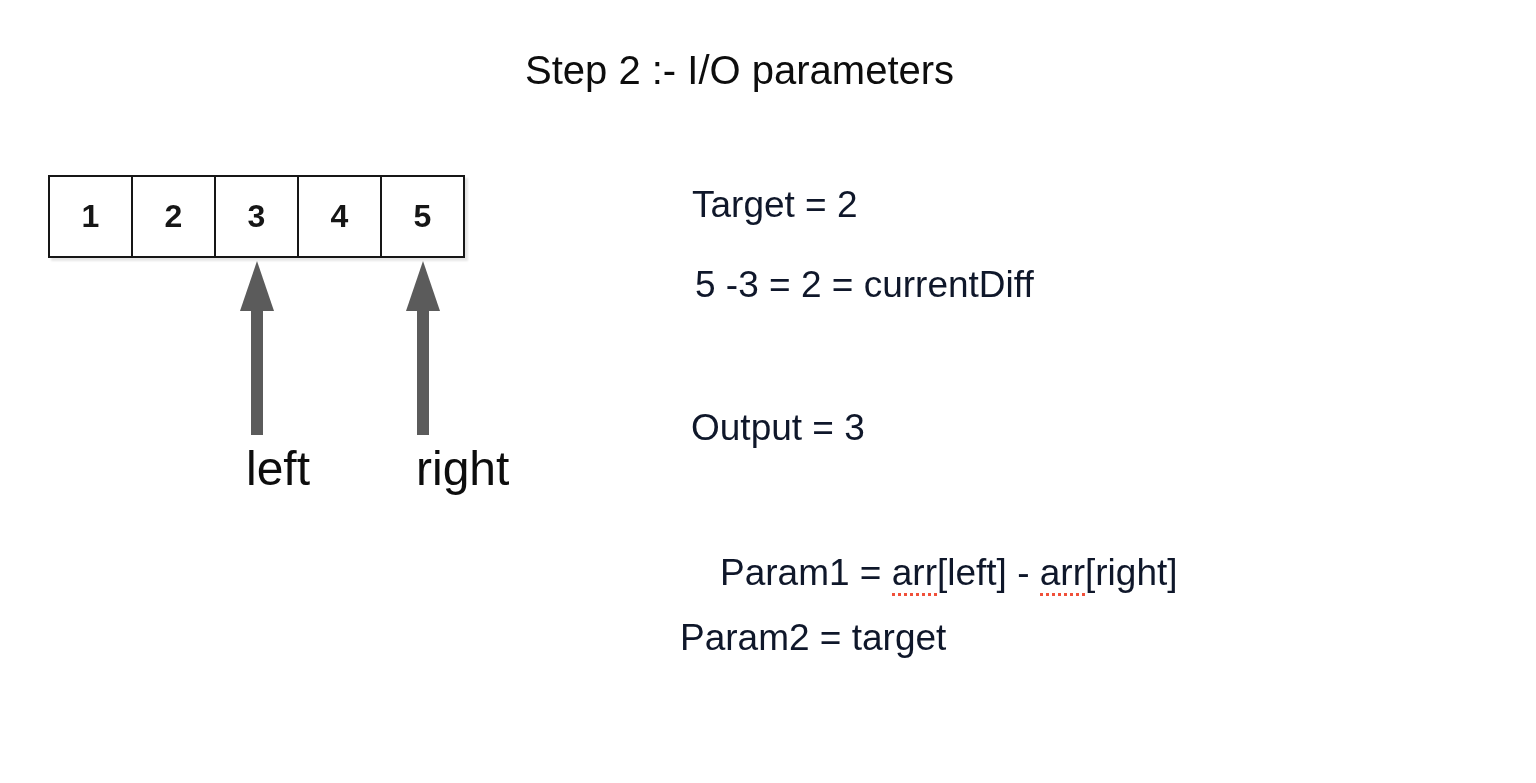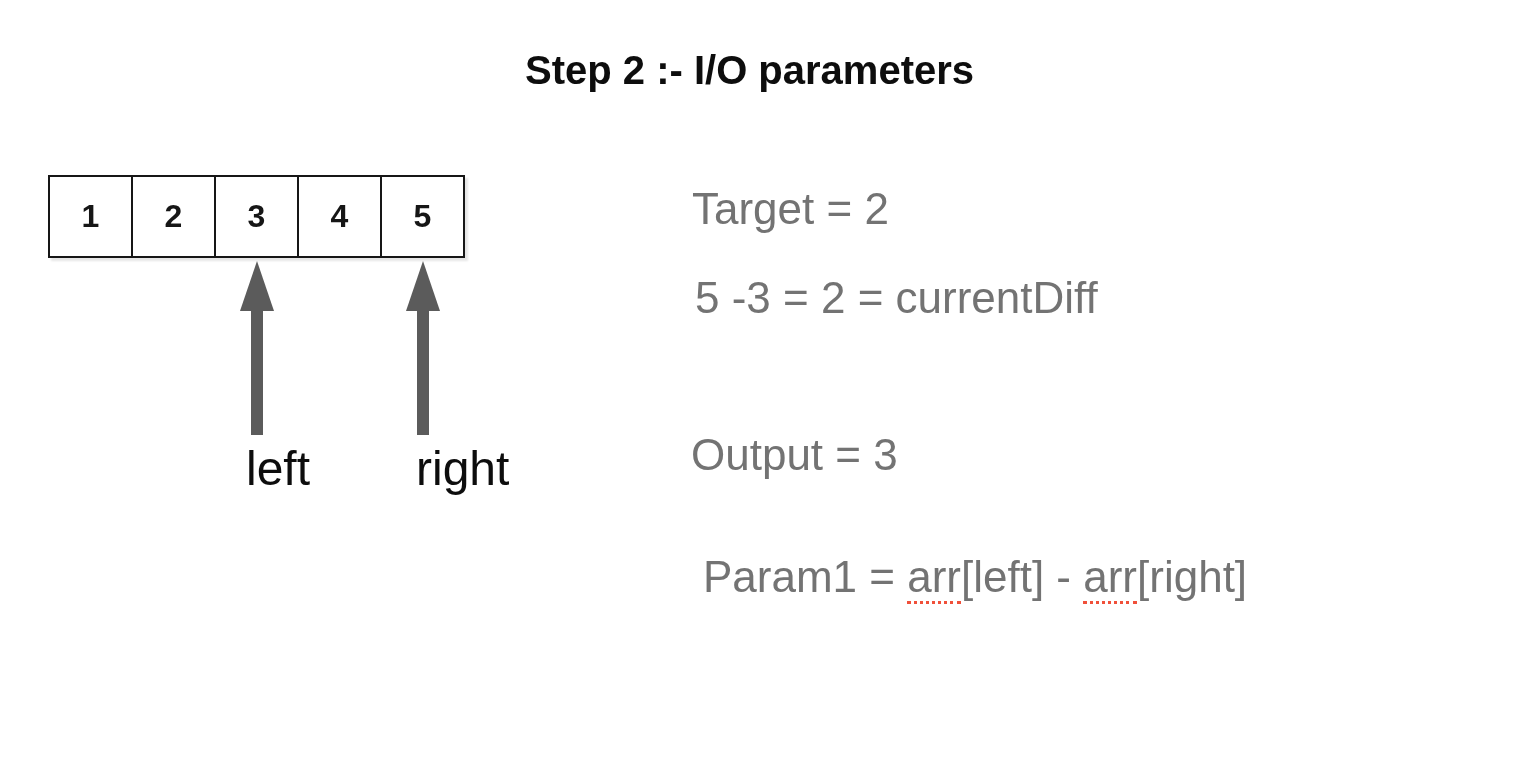--- a/index.html
+++ b/index.html
@@ -15,21 +15,21 @@
     background: #ffffff;
     overflow: hidden;
     color: #0d0d0d;
   }
   .title {
     position: absolute;
     left: 525px;
     top: 46px;
     margin: 0;
     font-size: 40px;
-    font-weight: 700;
+    font-weight: 400;
     line-height: 1.2;
     color: #0d0d0d;
     white-space: nowrap;
   }
   .array {
     position: absolute;
     left: 48px;
     top: 175px;
     display: flex;
     box-shadow: 3px 3px 2px rgba(0,0,0,0.10);
@@ -59,30 +59,30 @@
     top: 440px;
     font-size: 48px;
     line-height: 1.2;
     color: #0d0d0d;
     white-space: nowrap;
   }
   .label-left  { left: 246px; }
   .label-right { left: 416px; }
   .line {
     position: absolute;
-    font-size: 44px;
+    font-size: 37px;
     line-height: 1.2;
-    color: #737373;
+    color: #0f172a;
     white-space: nowrap;
   }
   .l1 { left: 692px; top: 183px; }
-  .l2 { left: 695px; top: 272px; }
+  .l2 { left: 695px; top: 263px; }
   .l3 { left: 689px; top: 338px; }
-  .l4 { left: 691px; top: 429px; }
-  .l5 { left: 703px; top: 551px; }
+  .l4 { left: 691px; top: 406px; }
+  .l5 { left: 720px; top: 551px; }
   .l6 { left: 680px; top: 616px; }
   .l7 { left: 680px; top: 683px; }
   .misspelled {
     border-bottom: 3px dotted #f0503a;
     padding-bottom: 0px;
   }
 </style>
 </head>
 <body>
 
@@ -110,14 +110,15 @@
 
   <div class="pointer-label label-left">left</div>
   <div class="pointer-label label-right">right</div>
 
   <div class="line l1">Target = 2</div>
   <div class="line l2">5 -3 = 2 = currentDiff</div>
   <div class="line l4">Output = 3</div>
 
   <div class="line l5"><span>Param1 = </span><span class="misspelled">arr</span><span>[left] - </span><span class="misspelled">arr</span><span>[right]</span></div>
 
+  <div class="line l6">Param2 = target</div>
 
 </div>
 
 </body></html>

